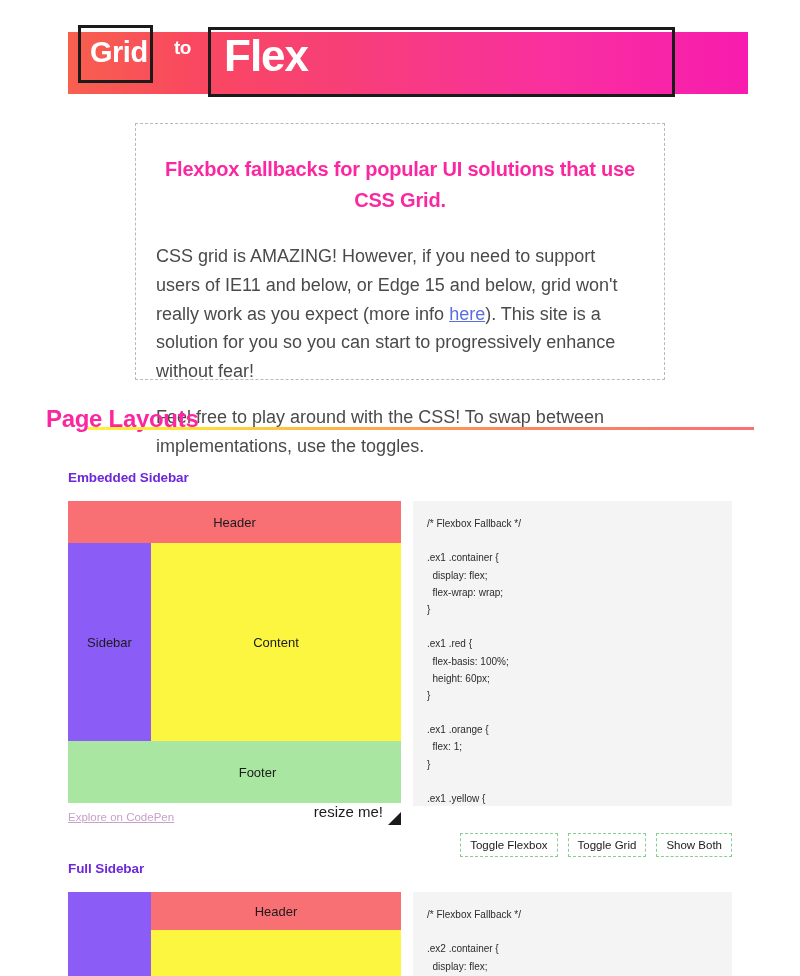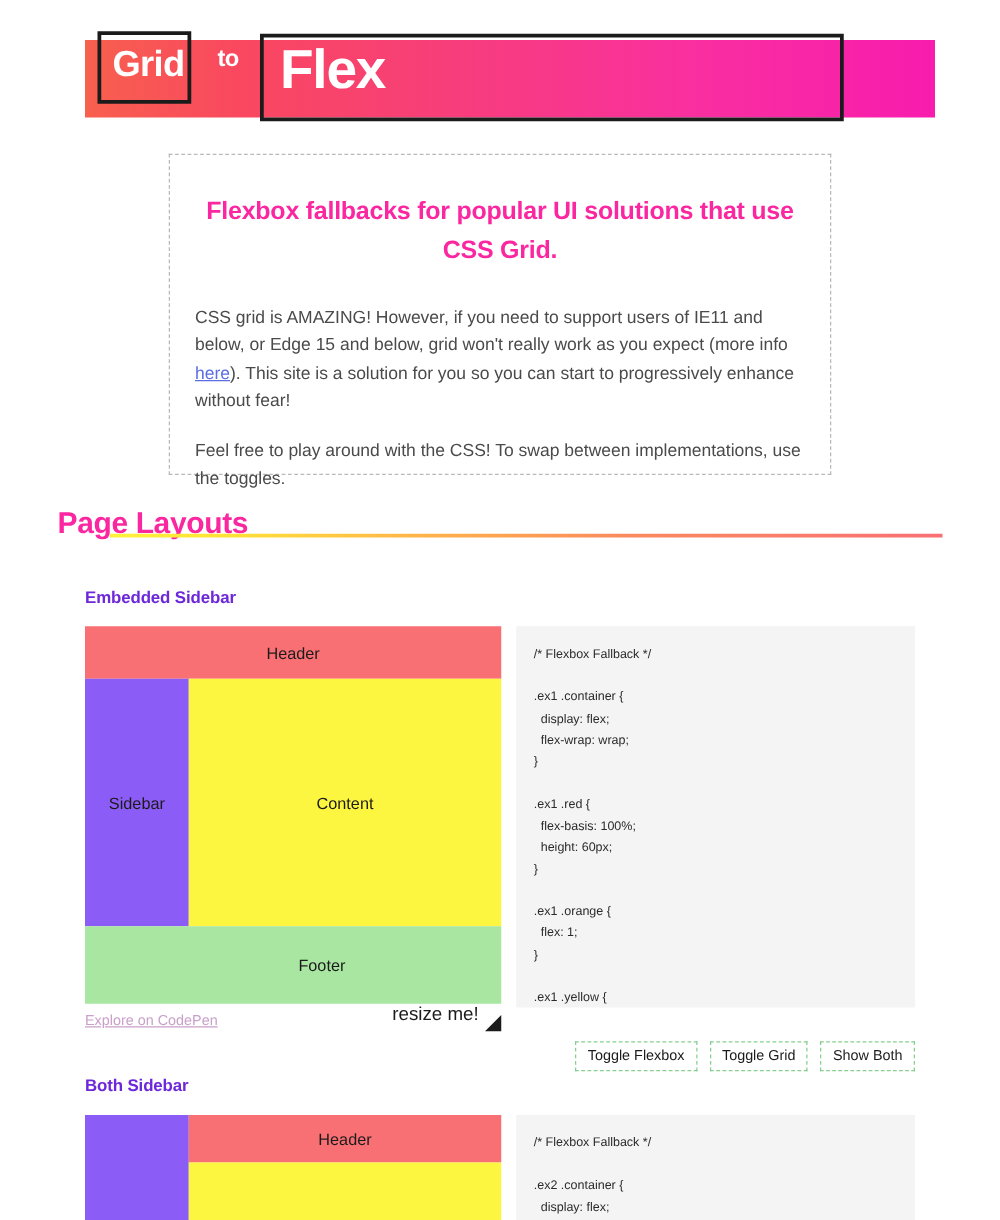--- a/index.html
+++ b/index.html
@@ -62,21 +62,21 @@
     color: #FB27A0;
     font-size: 20px;
     font-weight: bold;
     text-align: center;
     line-height: 1.55;
     margin: 0 0 26px 0;
     letter-spacing: -0.2px;
   }
   .intro p {
     color: #4a4a4a;
-    font-size: 14px;
+    font-size: 18px;
     line-height: 1.6;
     margin: 16px 0 17px 0;
   }
   .intro p:last-child { margin-bottom: 0; }
   .intro a { color: #5b6ee1; }
 
   
   .section-head {
     position: absolute;
     left: 46px; top: 405px;
@@ -246,21 +246,21 @@
     </div>
 
     <div class="toggles">
       <button class="toggle-btn">Toggle Flexbox</button>
       <button class="toggle-btn">Toggle Grid</button>
       <button class="toggle-btn">Show Both</button>
     </div>
   </div>
 
   <div class="example" style="top:861px;">
-    <h3 class="example-title">Both Sidebar</h3>
+    <h3 class="example-title">Full Sidebar</h3>
     <div class="example-body">
 
       <div class="demo">
         <div class="demo-grid">
           <div class="cell c-orange" style="width:83px;height:90px;"></div>
           <div style="width:250px;">
             <div class="cell c-red" style="width:250px;height:38px;">Header</div>
             <div class="cell c-yellow" style="width:250px;height:52px;"></div>
           </div>
         </div>

